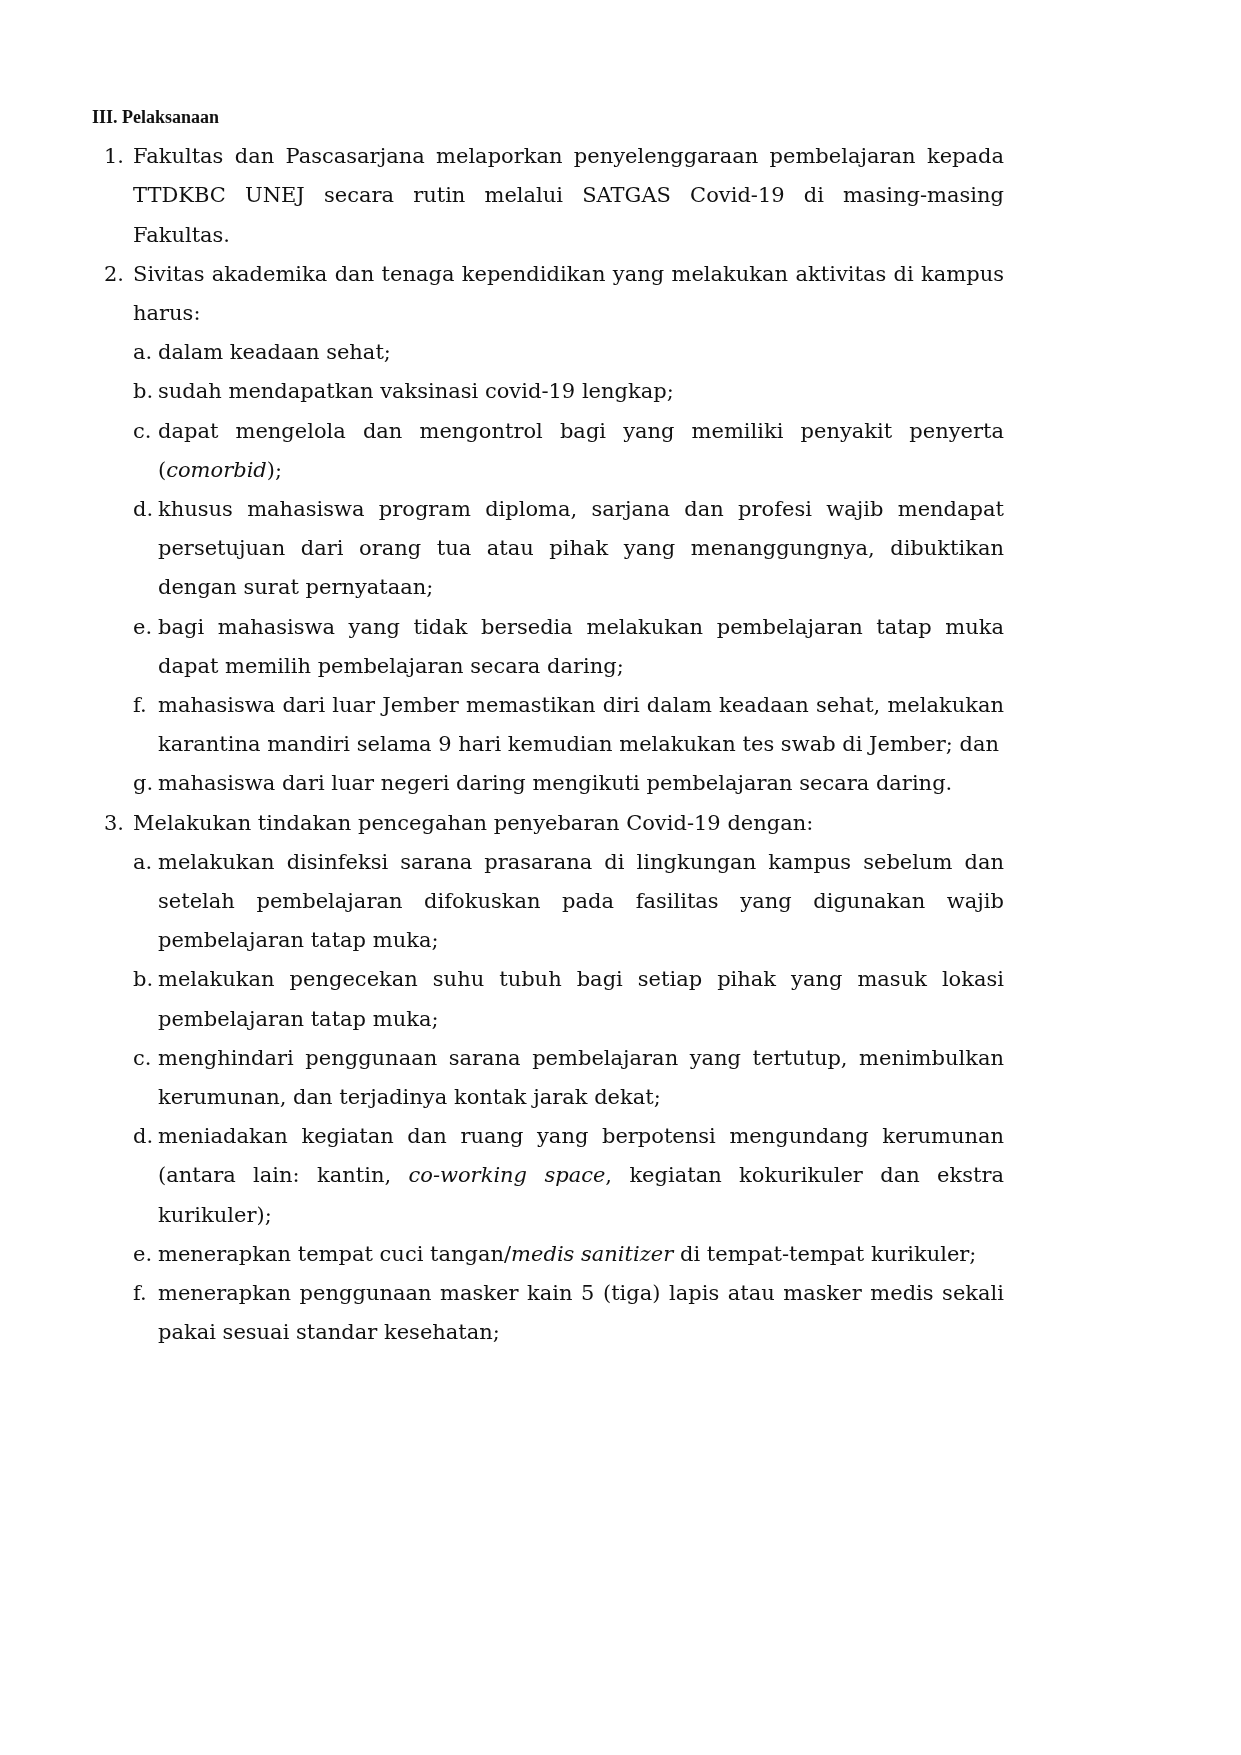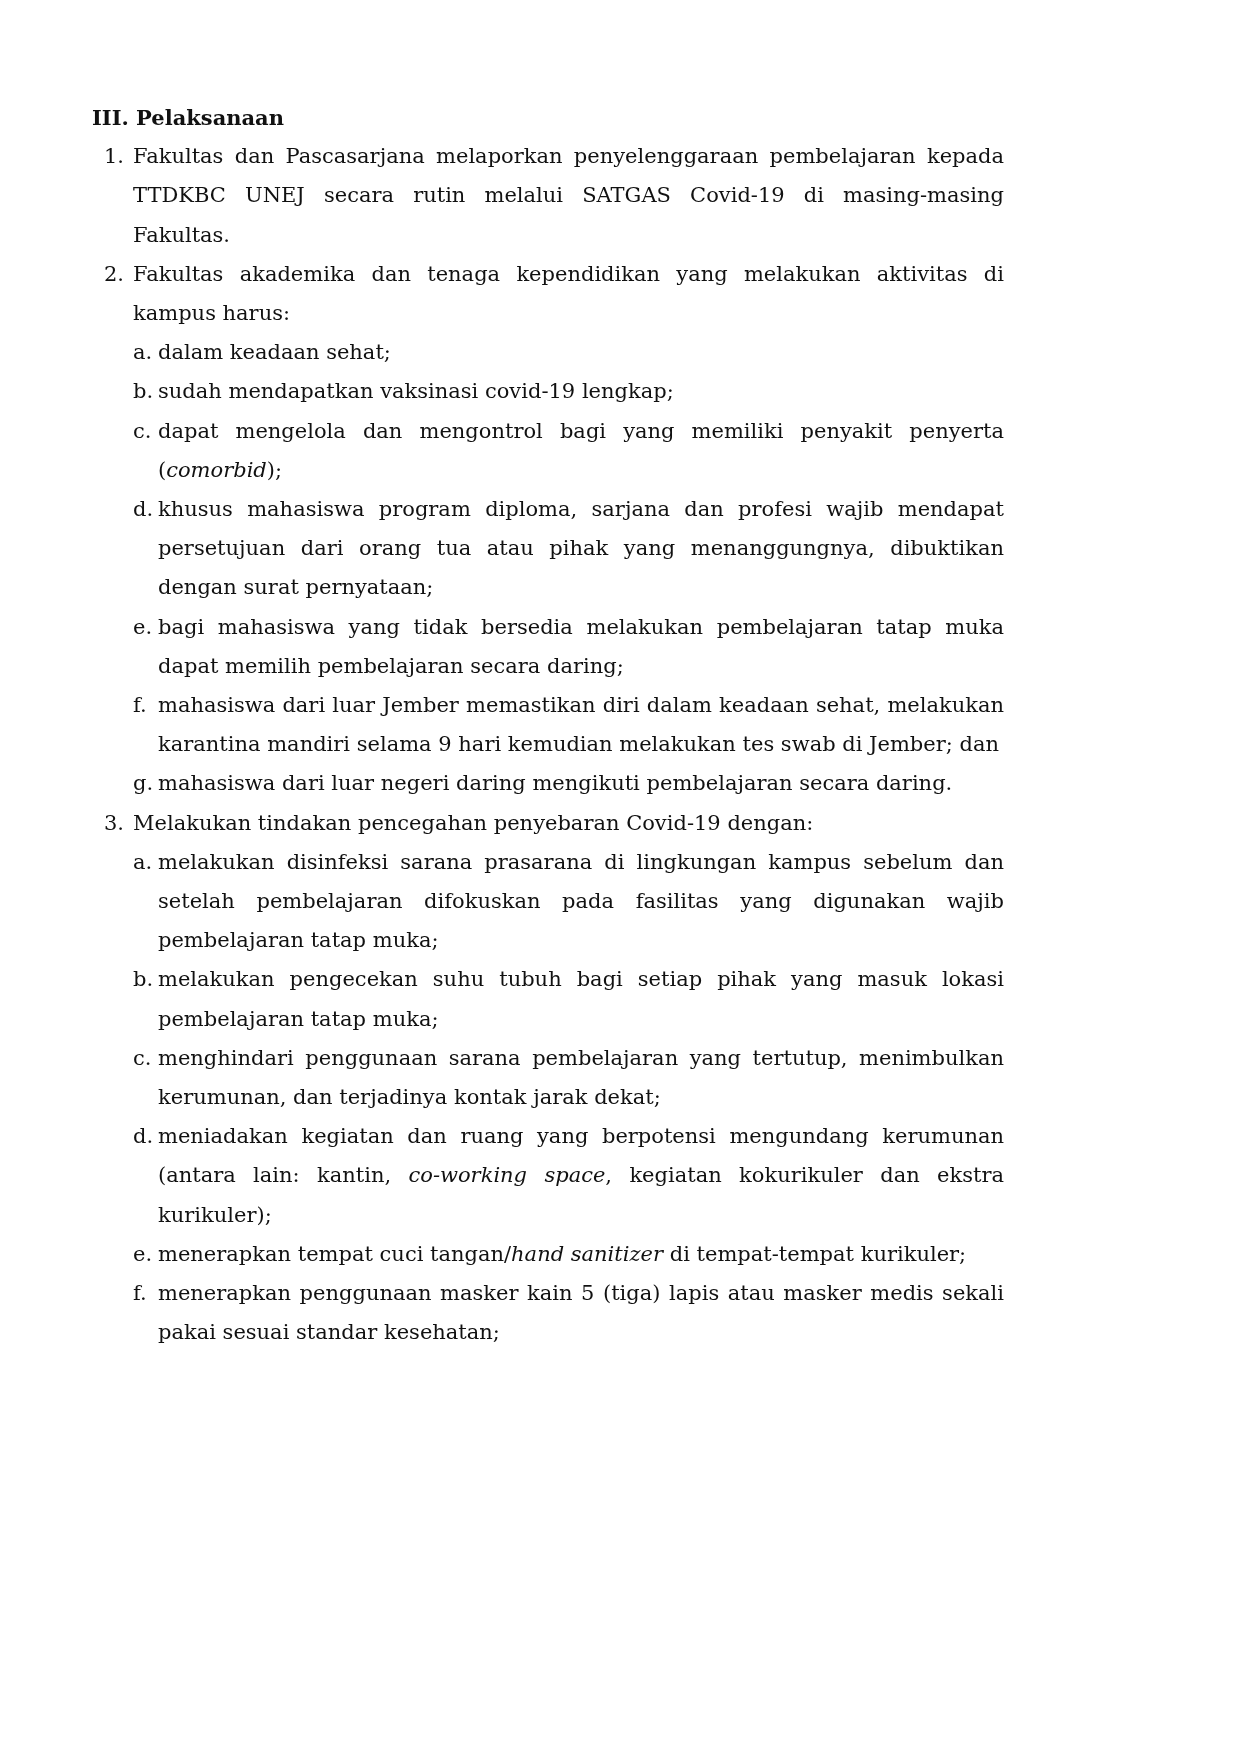--- a/index.html
+++ b/index.html
@@ -2,21 +2,21 @@
 <html><head>
   <meta charset="utf-8">
   <style>
     html, body { margin: 0; padding: 0; background: #ffffff; }
     body { width: 1241px; height: 1755px; position: relative; overflow: hidden; }
     .page {
       position: absolute; left: 92px; top: 98px; width: 912px;
       font-family: "DejaVu Serif", "Liberation Serif", serif;
       font-size: 21px; line-height: 39.2px; color: #111111;
     }
-    .heading { font-weight: bold; margin: 0; font-size: 21px; line-height: 39.2px; }
+    .heading { font-weight: bold; margin: 0; font-size: 18px; line-height: 39.2px; font-family: Liberation Serif, serif; }
     .item { position: relative; text-align: justify; }
     .item .marker { position: absolute; top: 0; }
     .lvl1 { padding-left: 41px; }
     .lvl1 > .marker { left: 12px; }
     .lvl2 { padding-left: 66px; }
     .lvl2 > .marker { left: 41px; }
     .text { display: block; text-align: justify; }
     em { }
   </style>
 </head>
@@ -25,21 +25,21 @@
 <div class="page">
   <div class="heading">III. Pelaksanaan</div>
 
   <div class="item lvl1">
     <span class="marker">1.</span>
     <span class="text">Fakultas dan Pascasarjana melaporkan penyelenggaraan pembelajaran kepada TTDKBC UNEJ secara rutin melalui SATGAS Covid-19 di masing-masing Fakultas.</span>
   </div>
 
   <div class="item lvl1">
     <span class="marker">2.</span>
-    <span class="text">Fakultas akademika dan tenaga kependidikan yang melakukan aktivitas di kampus harus:</span>
+    <span class="text">Sivitas akademika dan tenaga kependidikan yang melakukan aktivitas di kampus harus:</span>
   </div>
   <div class="item lvl2">
     <span class="marker">a.</span>
     <span class="text">dalam keadaan sehat;</span>
   </div>
   <div class="item lvl2">
     <span class="marker">b.</span>
     <span class="text">sudah mendapatkan vaksinasi covid-19 lengkap;</span>
   </div>
   <div class="item lvl2">
@@ -78,19 +78,19 @@
   <div class="item lvl2">
     <span class="marker">c.</span>
     <span class="text">menghindari penggunaan sarana pembelajaran yang tertutup, menimbulkan kerumunan, dan terjadinya kontak jarak dekat;</span>
   </div>
   <div class="item lvl2">
     <span class="marker">d.</span>
     <span class="text"><span>meniadakan kegiatan dan ruang yang berpotensi mengundang kerumunan (antara lain: kantin, </span><em>co-working space</em><span>, kegiatan kokurikuler dan ekstra kurikuler);</span></span>
   </div>
   <div class="item lvl2">
     <span class="marker">e.</span>
-    <span class="text"><span>menerapkan tempat cuci tangan/</span><em>hand sanitizer</em><span> di tempat-tempat kurikuler;</span></span>
+    <span class="text"><span>menerapkan tempat cuci tangan/</span><em>medis sanitizer</em><span> di tempat-tempat kurikuler;</span></span>
   </div>
   <div class="item lvl2">
     <span class="marker">f.</span>
     <span class="text">menerapkan penggunaan masker kain 5 (tiga) lapis atau masker medis sekali pakai sesuai standar kesehatan;</span>
   </div>
 </div>
 
 </body></html>

